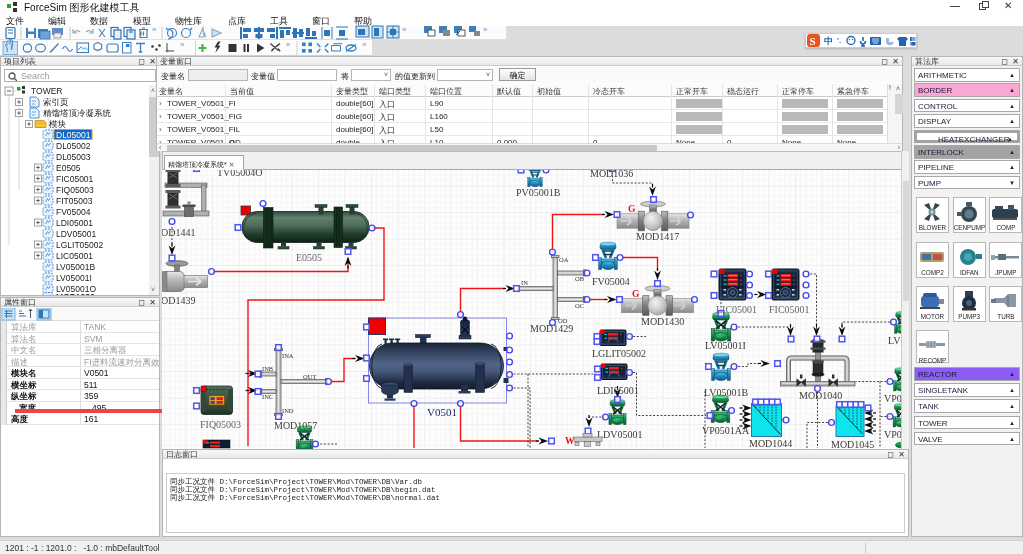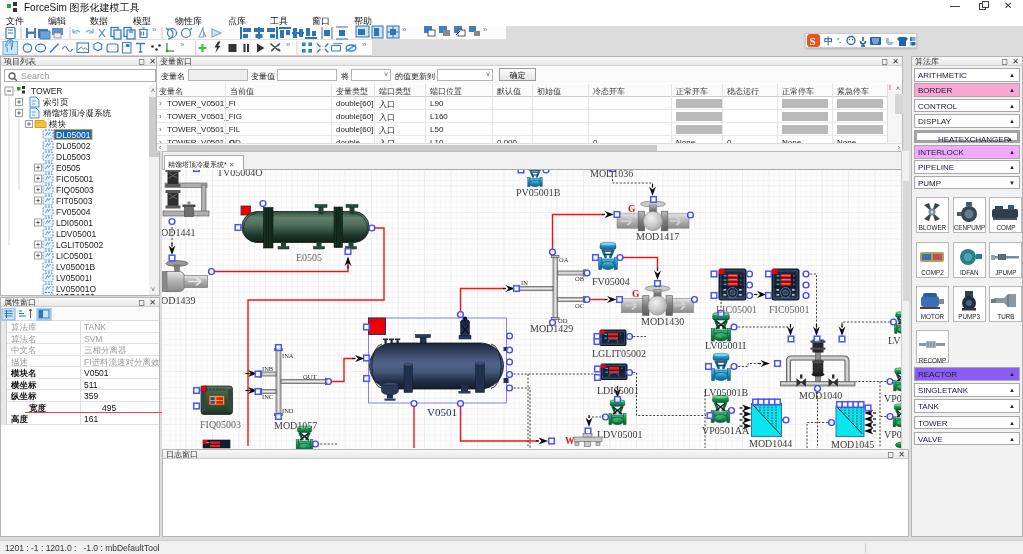--- a/index.html
+++ b/index.html
@@ -364,21 +364,21 @@
         <span class="abs" style="left:77px;top:1px;color:#111;white-space:nowrap">V0501</span>
       </div>
 <div class="abs" style="left:6px;top:57.5px;width:152px;height:11.5px;border-bottom:1px solid #e2e2e2;overflow:hidden">
         <span class="abs" style="left:4px;top:1px;color:#111;font-weight:bold">横坐标</span>
         <span class="abs" style="left:77px;top:1px;color:#111;white-space:nowrap">511</span>
       </div>
 <div class="abs" style="left:6px;top:69.0px;width:152px;height:11.5px;border-bottom:1px solid #e2e2e2;overflow:hidden">
         <span class="abs" style="left:4px;top:1px;color:#111;font-weight:bold">纵坐标</span>
         <span class="abs" style="left:77px;top:1px;color:#111;white-space:nowrap">359</span>
       </div>
-<div class="abs" style="left:24px;top:80.5px;width:152px;height:11.5px;border-bottom:1px solid #ef4444;overflow:hidden">
+<div class="abs" style="left:14px;top:80.5px;width:152px;height:11.5px;border-bottom:4px solid #ef4444;overflow:hidden">
         <span class="abs" style="left:4px;top:1px;color:#111;font-weight:bold">宽度</span>
         <span class="abs" style="left:77px;top:1px;color:#111;white-space:nowrap">495</span>
       </div>
 <div class="abs" style="left:6px;top:92.0px;width:152px;height:11.5px;border-bottom:1px solid #e2e2e2;overflow:hidden">
         <span class="abs" style="left:4px;top:1px;color:#111;font-weight:bold">高度</span>
         <span class="abs" style="left:77px;top:1px;color:#111;white-space:nowrap">161</span>
       </div>
  </div>
 </div>
 
@@ -482,30 +482,35 @@
  </div>
  <div class="abs" style="left:0;top:86px;width:745px;height:8px;background:#f5f5f5;border-top:1px solid #ddd">
    <span class="abs" style="left:2px;top:0px;font-size:7px;color:#555">‹</span>
    <div class="abs" style="left:10px;top:1px;width:490px;height:6px;background:#c9c9c9"></div>
    <span class="abs" style="right:2px;top:0px;font-size:7px;color:#555">›</span>
  </div>
 </div>
 
 <div class="panel" style="left:162px;top:449px;width:747px;height:88px">
  <div class="phead">日志窗口<span class="pbtn" style="right:14px">◻</span><span class="pbtn" style="right:3px">✕</span></div>
+ <div class="abs" style="left:3px;top:23px;width:739px;height:60px;background:#fff;border:1px solid #ccc;font-family:'Liberation Mono',monospace;font-size:7.5px;color:#222">
+  <div class="abs" style="left:3px;top:3px;white-space:pre">同步工况文件 D:\ForceSim\Project\TOWER\Mod\TOWER\DB\Var.db</div>
+  <div class="abs" style="left:3px;top:11px;white-space:pre">同步工况文件 D:\ForceSim\Project\TOWER\Mod\TOWER\DB\begin.dat</div>
+  <div class="abs" style="left:3px;top:19px;white-space:pre">同步工况文件 D:\ForceSim\Project\TOWER\Mod\TOWER\DB\normal.dat</div>
+ </div>
 </div>
 
 <div class="panel" style="left:911px;top:56px;width:112px;height:481px;background:#f2f2f2">
  <div class="phead">算法库<span class="pbtn" style="right:14px">◻</span><span class="pbtn" style="right:3px">✕</span></div>
  <div class="abs" style="left:2px;top:11px;width:106px;height:13.5px;background:#fff;border:1px solid #a8a8a8;font-size:8px;color:#1a1a3a;line-height:13px;padding-left:3px">ARITHMETIC<span style="position:absolute;right:4px;top:0px;color:#222;font-size:6px">▲</span></div>
 <div class="abs" style="left:2px;top:26.4px;width:106px;height:13.5px;background:#f9a8d4;border:1px solid #a8a8a8;font-size:8px;color:#1a1a3a;line-height:13px;padding-left:3px">BORDER<span style="position:absolute;right:4px;top:0px;color:#222;font-size:6px">▲</span></div>
 <div class="abs" style="left:2px;top:41.8px;width:106px;height:13.5px;background:#fff;border:1px solid #a8a8a8;font-size:8px;color:#1a1a3a;line-height:13px;padding-left:3px">CONTROL<span style="position:absolute;right:4px;top:0px;color:#222;font-size:6px">▲</span></div>
 <div class="abs" style="left:2px;top:57.199999999999996px;width:106px;height:13.5px;background:#fff;border:1px solid #a8a8a8;font-size:8px;color:#1a1a3a;line-height:13px;padding-left:3px">DISPLAY<span style="position:absolute;right:4px;top:0px;color:#222;font-size:6px">▲</span></div>
 <div class="abs" style="left:2px;top:72.6px;width:106px;height:13.5px;background:#fff;border:3px solid #a3a3a3;font-size:8px;color:#1a1a3a;line-height:13px;padding-left:21px">HEATEXCHANGER<span style="position:absolute;right:4px;top:0px;color:#222;font-size:6px">▲</span></div>
-<div class="abs" style="left:2px;top:88.0px;width:106px;height:13.5px;background:#f0abfc;border:1px solid #a8a8a8;font-size:8px;color:#1a1a3a;line-height:13px;padding-left:3px">INTERLOCK<span style="position:absolute;right:4px;top:0px;color:#222;font-size:6px">▲</span></div>
+<div class="abs" style="left:2px;top:88.0px;width:106px;height:13.5px;background:#a3a3a3;border:1px solid #a8a8a8;font-size:8px;color:#1a1a3a;line-height:13px;padding-left:3px">INTERLOCK<span style="position:absolute;right:4px;top:0px;color:#222;font-size:6px">▲</span></div>
 <div class="abs" style="left:2px;top:103.4px;width:106px;height:13.5px;background:#fff;border:1px solid #a8a8a8;font-size:8px;color:#1a1a3a;line-height:13px;padding-left:3px">PIPELINE<span style="position:absolute;right:4px;top:0px;color:#222;font-size:6px">▲</span></div>
 <div class="abs" style="left:2px;top:118.80000000000001px;width:106px;height:13.5px;background:#fff;border:1px solid #a8a8a8;font-size:8px;color:#1a1a3a;line-height:13px;padding-left:3px">PUMP<span style="position:absolute;right:4px;top:0px;color:#222;font-size:6px">▼</span></div>
  <div class="abs" style="left:4.0px;top:139.5px;width:33px;height:36px;background:#fff;border:1px solid #b8b8b8;text-align:center;font-size:6.3px;color:#222">
       <div style="margin-top:3px">
         <svg width="30" height="22" viewBox="0 0 30 22">
           <g fill="#5a6a7a">
             <path d="M15 11 L7 4 l5 -2z M15 11 L23 4l-5-2z M15 11 L7 18l5 2z M15 11 L23 18l-5 2z" fill="#37474f"></path>
             <circle cx="15" cy="11" r="3.5" fill="#78909c"></circle>
             <circle cx="15" cy="11" r="1.5" fill="#cfd8dc"></circle>
           </g>

